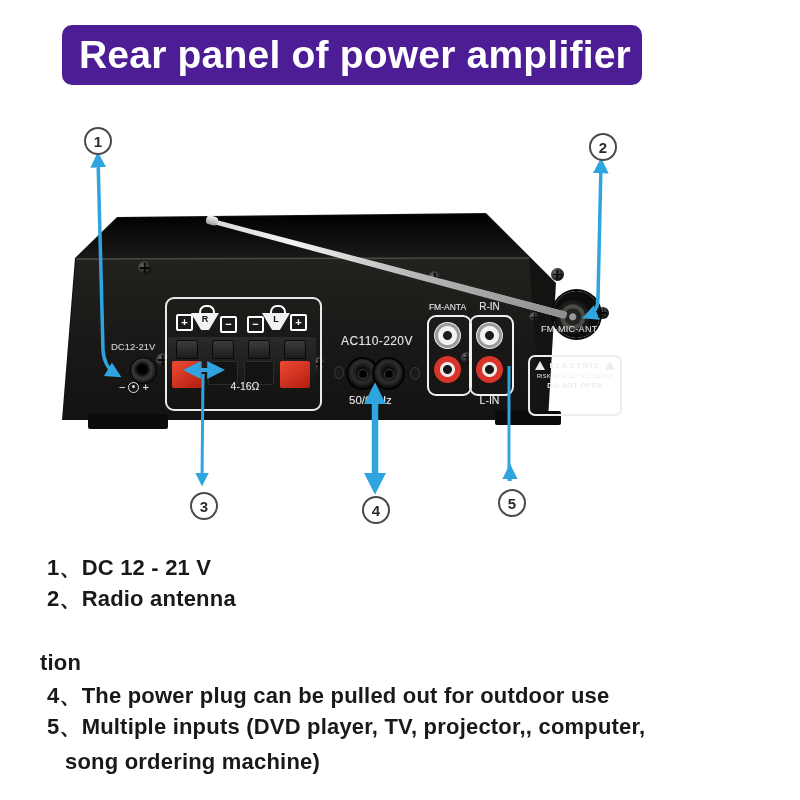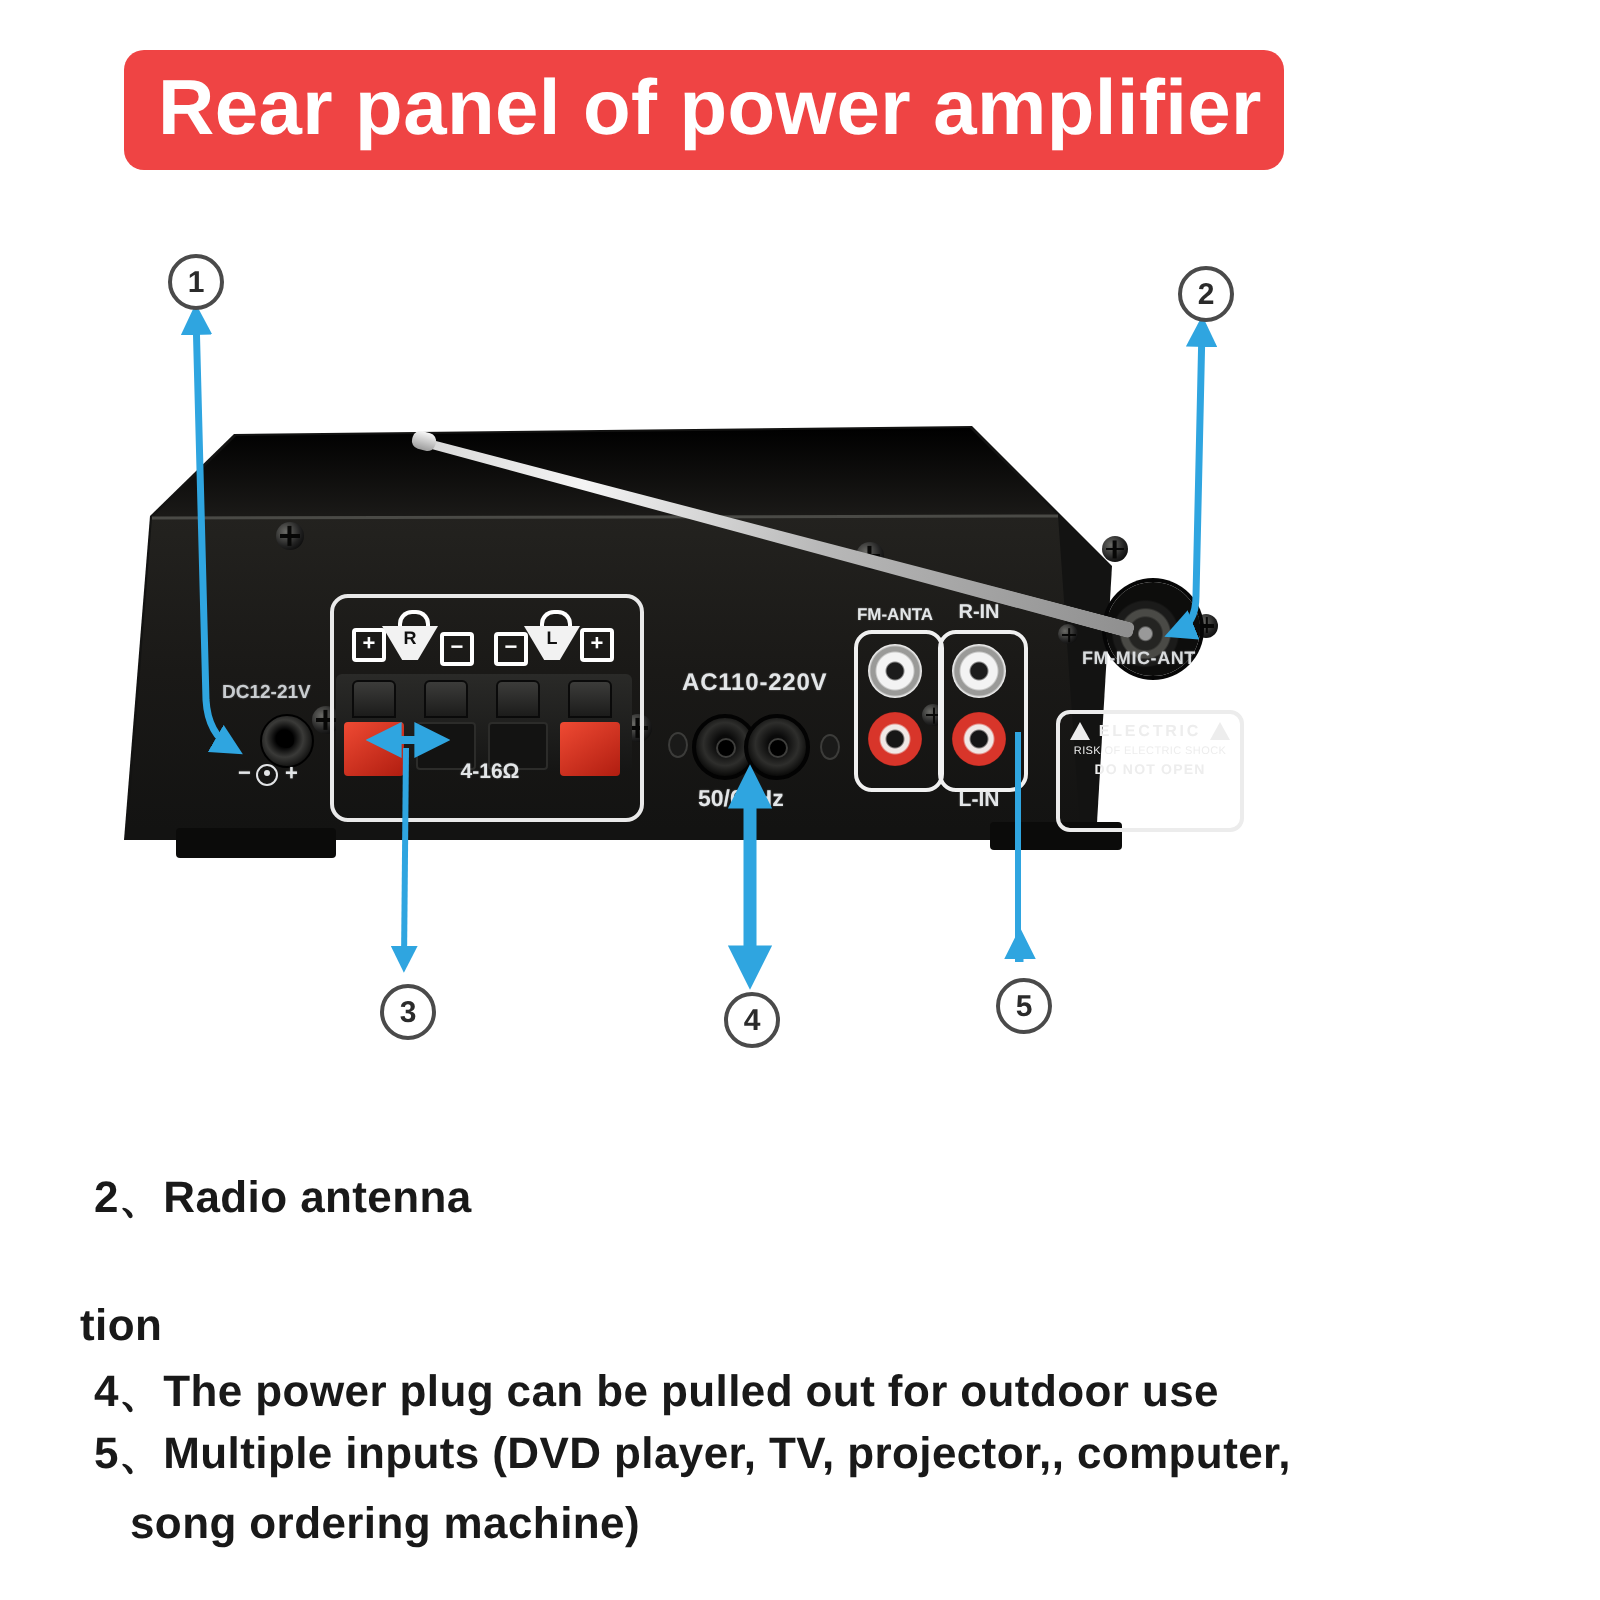--- a/index.html
+++ b/index.html
@@ -1,35 +1,35 @@
 <!DOCTYPE html>
 <html><head>
 <meta charset="utf-8">
 <style>
   html,body{margin:0;padding:0;background:#fff;}
   #stage{position:relative;width:800px;height:800px;background:#ffffff;overflow:hidden;
          font-family:"Liberation Sans","DejaVu Sans",sans-serif;}
   .abs{position:absolute;}
 
   
-  .title{left:62px;top:25px;width:563px;height:60px;background:#ef4444;border-radius:10px;
+  .title{left:62px;top:25px;width:563px;height:60px;background:#4c1d95;border-radius:10px;
          color:#fff;font-size:39px;font-weight:bold;display:flex;align-items:center;
          padding-left:17px;letter-spacing:.2px;}
 
   
   .cnum{width:24px;height:24px;border:2px solid #4a4a4a;border-radius:50%;background:#fff;
         color:#2b2b2b;font-size:15px;font-weight:bold;display:flex;align-items:center;justify-content:center;}
 
   
   .screw{border-radius:50%;background:radial-gradient(circle at 35% 35%,#6a6a66,#222 55%,#0c0c0c 80%);}
   .screw::before,.screw::after{content:"";position:absolute;left:15%;top:45%;width:70%;height:12%;background:#070706;}
   .screw::after{transform:rotate(90deg);}
 
   
-  .ptxt{color:#e3e6e8;font-weight:bold;text-shadow:0 0 1px rgba(255,255,255,.35);white-space:nowrap;}
+  .ptxt{color:#e3e6e8;font-weight:normal;text-shadow:0 0 1px rgba(255,255,255,.35);white-space:nowrap;}
 
   
   .dc-jack{left:130px;top:357px;width:25px;height:25px;border-radius:50%;border:1px solid #000;
            background:radial-gradient(circle at 45% 45%,#000 22%,#3a3a38 48%,#151514 72%);}
   .dc-jack::after{content:"";position:absolute;left:9px;top:9px;width:7px;height:7px;border-radius:50%;background:#000;}
   .cpd{display:inline-block;width:9px;height:9px;border:1.5px solid #e2e4e6;border-radius:50%;position:relative;}
   .cpd::after{content:"";position:absolute;left:2.5px;top:2.5px;width:3px;height:3px;border-radius:50%;background:#e2e4e6;}
 
   
   .spk-box{left:165px;top:297px;width:153px;height:110px;border:2px solid #e9e9e9;border-radius:9px;}
@@ -217,20 +217,23 @@
     <path d="M509,366 L509,481" fill="none" stroke="#2FA5E0" stroke-width="3"></path>
     <path d="M510,481 L510,470" fill="none" stroke="#2FA5E0" stroke-width="3.5" marker-end="url(#ah)"></path>
   </svg>
 
   <div class="abs cnum" style="left:84px;top:127px;">1</div>
   <div class="abs cnum" style="left:589px;top:133px;">2</div>
   <div class="abs cnum" style="left:190px;top:492px;">3</div>
   <div class="abs cnum" style="left:362px;top:496px;">4</div>
   <div class="abs cnum" style="left:498px;top:489px;">5</div>
 
+  <div class="abs lg numd" style="top:553px;">
+    <span class="ln">1、</span><span>DC 12 - 21 V</span>
+  </div>
   <div class="abs lg numd" style="top:584px;">
     <span class="ln">2、</span><span>Radio antenna</span>
   </div>
   <div class="abs lg" style="top:650px;">
     <span>tion</span>
   </div>
   <div class="abs lg numd" style="top:681px;">
     <span class="ln">4、</span><span>The power plug can be pulled out for outdoor use</span>
   </div>
   <div class="abs lg numd" style="top:712px;">

